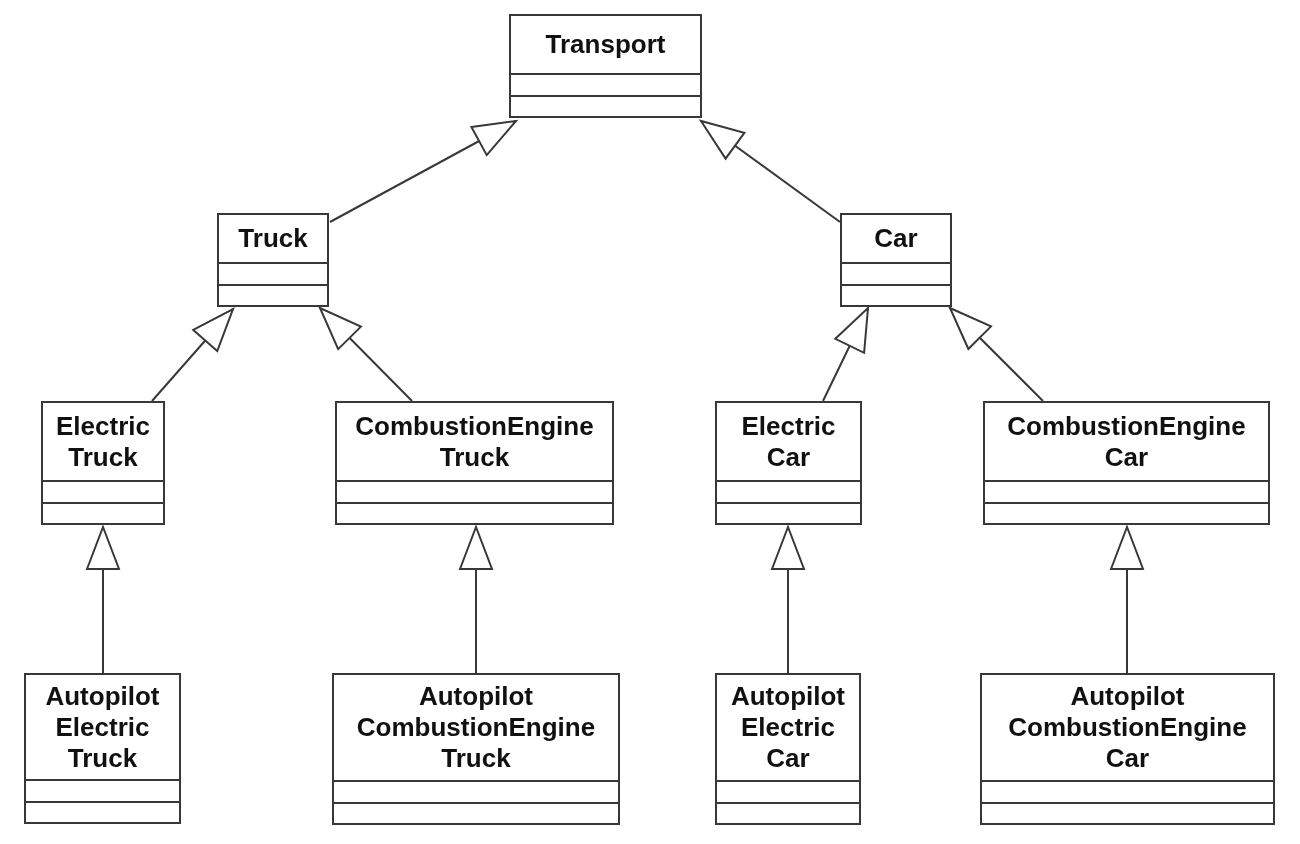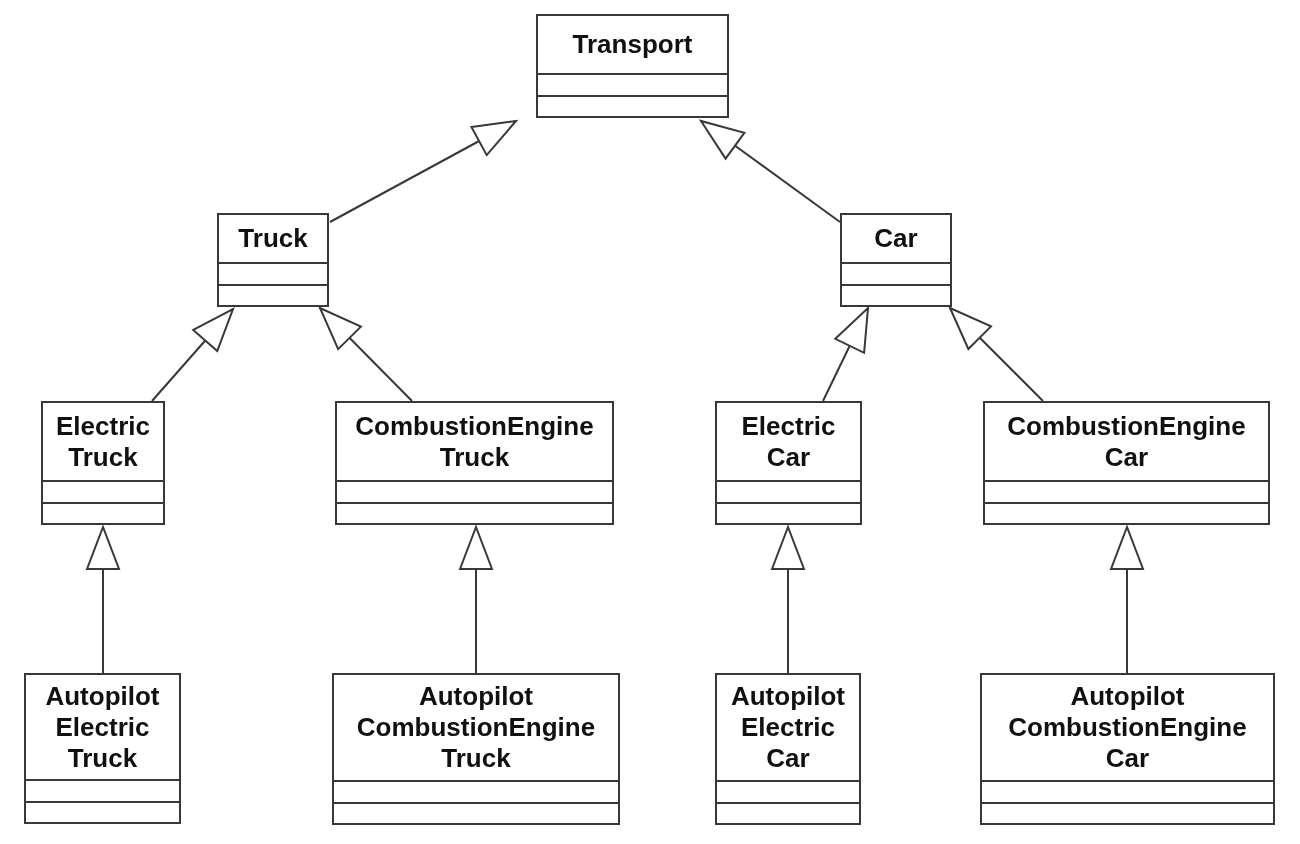--- a/index.html
+++ b/index.html
@@ -15,21 +15,21 @@
   .uml-title{
     flex:1;display:flex;align-items:center;justify-content:center;
     text-align:center;font-weight:bold;font-size:26px;line-height:31px;
     color:#111111;white-space:pre-line;padding:0 2px;
   }
   .uml-attrs{box-sizing:border-box;height:22px;border-top:2px solid #383838;background:#ffffff;}
   .uml-methods{box-sizing:border-box;height:21px;border-top:2px solid #383838;background:#ffffff;}
   svg.edges{position:absolute;left:0;top:0;pointer-events:none;}
 
   
-  #cls-transport{left:536px;top:14px;width:193px;height:104px;}
+  #cls-transport{left:509px;top:14px;width:193px;height:104px;}
   #cls-truck{left:217px;top:213px;width:112px;height:94px;}
   #cls-car{left:840px;top:213px;width:112px;height:94px;}
   #cls-electric-truck{left:41px;top:401px;width:124px;height:124px;}
   #cls-combustion-engine-truck{left:335px;top:401px;width:279px;height:124px;}
   #cls-electric-car{left:715px;top:401px;width:147px;height:124px;}
   #cls-combustion-engine-car{left:983px;top:401px;width:287px;height:124px;}
   #cls-autopilot-electric-truck{left:24px;top:673px;width:157px;height:151px;}
   #cls-autopilot-combustion-engine-truck{left:332px;top:673px;width:288px;height:152px;}
   #cls-autopilot-electric-car{left:715px;top:673px;width:146px;height:152px;}
   #cls-autopilot-combustion-engine-car{left:980px;top:673px;width:295px;height:152px;}

